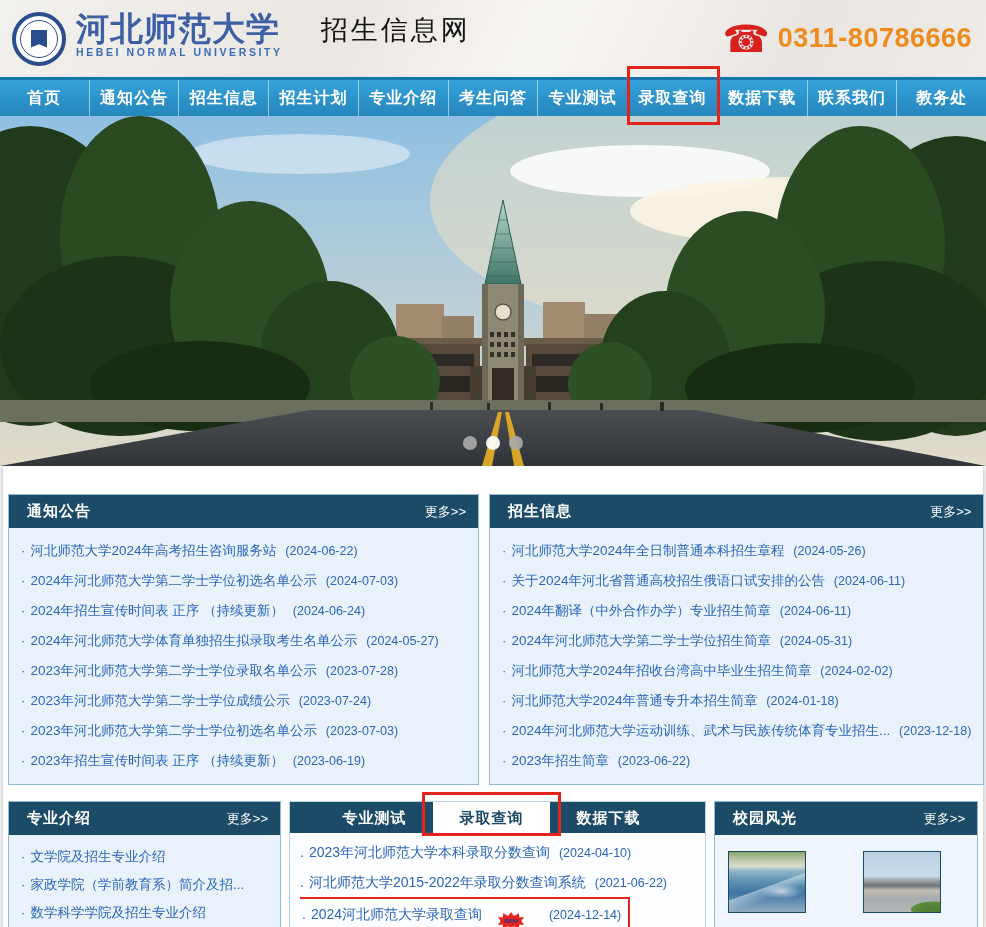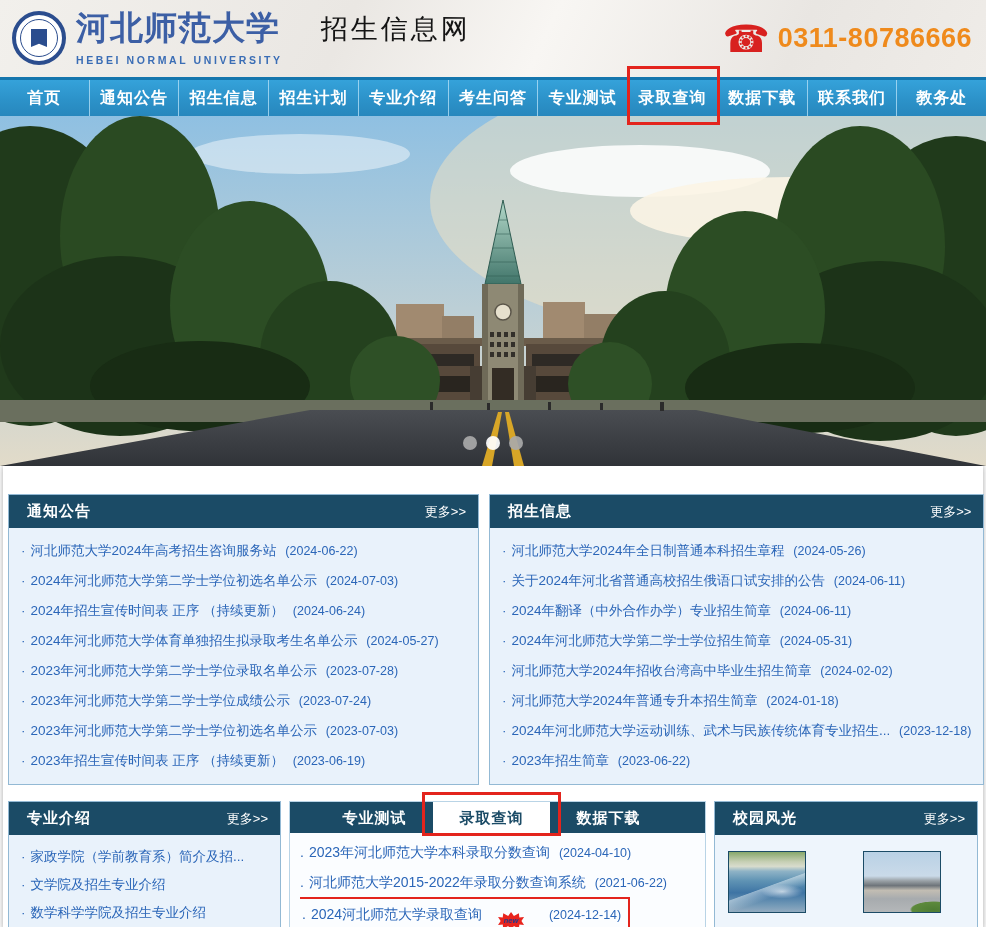--- a/index.html
+++ b/index.html
@@ -12,21 +12,21 @@
     background:linear-gradient(115deg,#f2f0ec 0%,#eae7e3 35%,#f8f6f3 55%,#e9e6e2 80%,#efece8 100%);}
   .logo-group{display:flex;align-items:flex-start;}
   .seal{width:54px;height:54px;border-radius:50%;border:4px solid #2b4d8e;background:#fff;
     position:relative;box-sizing:border-box;flex:0 0 auto;}
   .seal::before{content:"";position:absolute;inset:4px;border-radius:50%;border:1px solid #2b4d8e;}
   .seal::after{content:"";position:absolute;left:15px;top:14px;width:16px;height:18px;
     background:#2b4d8e;clip-path:polygon(0 0,100% 0,100% 100%,50% 82%,0 100%);}
   .uni-names{margin-left:10px;}
   .uni-cn{font-family:"Liberation Serif","DejaVu Serif",serif;font-weight:bold;font-size:33px;
     color:#3c5fa5;line-height:34px;letter-spacing:1px;}
-  .uni-en{font-size:10.5px;font-weight:bold;color:#3a6db5;letter-spacing:2.6px;margin-top:9px;}
+  .uni-en{font-size:10.5px;font-weight:bold;color:#3a6db5;letter-spacing:2.6px;margin-top:0;}
   .site-title{font-size:27px;color:#141414;margin-left:38px;letter-spacing:3px;}
   .phone-group{display:flex;align-items:center;}
   .phone-icon{color:#d8211f;font-size:38px;line-height:38px;margin-right:8px;}
   .phone-number{color:#ef8a1c;font-size:27px;font-weight:600;letter-spacing:.5px;}
 
   
   .main-nav{height:36px;display:flex;position:relative;z-index:30;
     border-top:3px solid #1576ad;box-sizing:content-box;
     background:linear-gradient(#35a2da 0%,#2c92c9 55%,#2787bd 100%);}
   .nav-item{flex:1;text-align:center;line-height:36px;color:#fff;font-size:16px;font-weight:bold;
@@ -322,23 +322,23 @@
 
     <div class="row bottom-row">
 
       <section class="panel panel-majors">
         <div class="panel-head">
           <span class="panel-title">专业介绍</span>
           <a class="more">更多&gt;&gt;</a>
         </div>
         <ul>
 
+            <li class="link-row"><span class="bullet">·</span><a>文学院及招生专业介绍</a></li>
+
             <li class="link-row"><span class="bullet">·</span><a>家政学院（学前教育系）简介及招...</a></li>
-
-            <li class="link-row"><span class="bullet">·</span><a>文学院及招生专业介绍</a></li>
 
             <li class="link-row"><span class="bullet">·</span><a>数学科学学院及招生专业介绍</a></li>
 
             <li class="link-row"></li>
           </ul>
       </section>
 
       <section class="panel panel-query">
         <div class="tab-bar">
 

